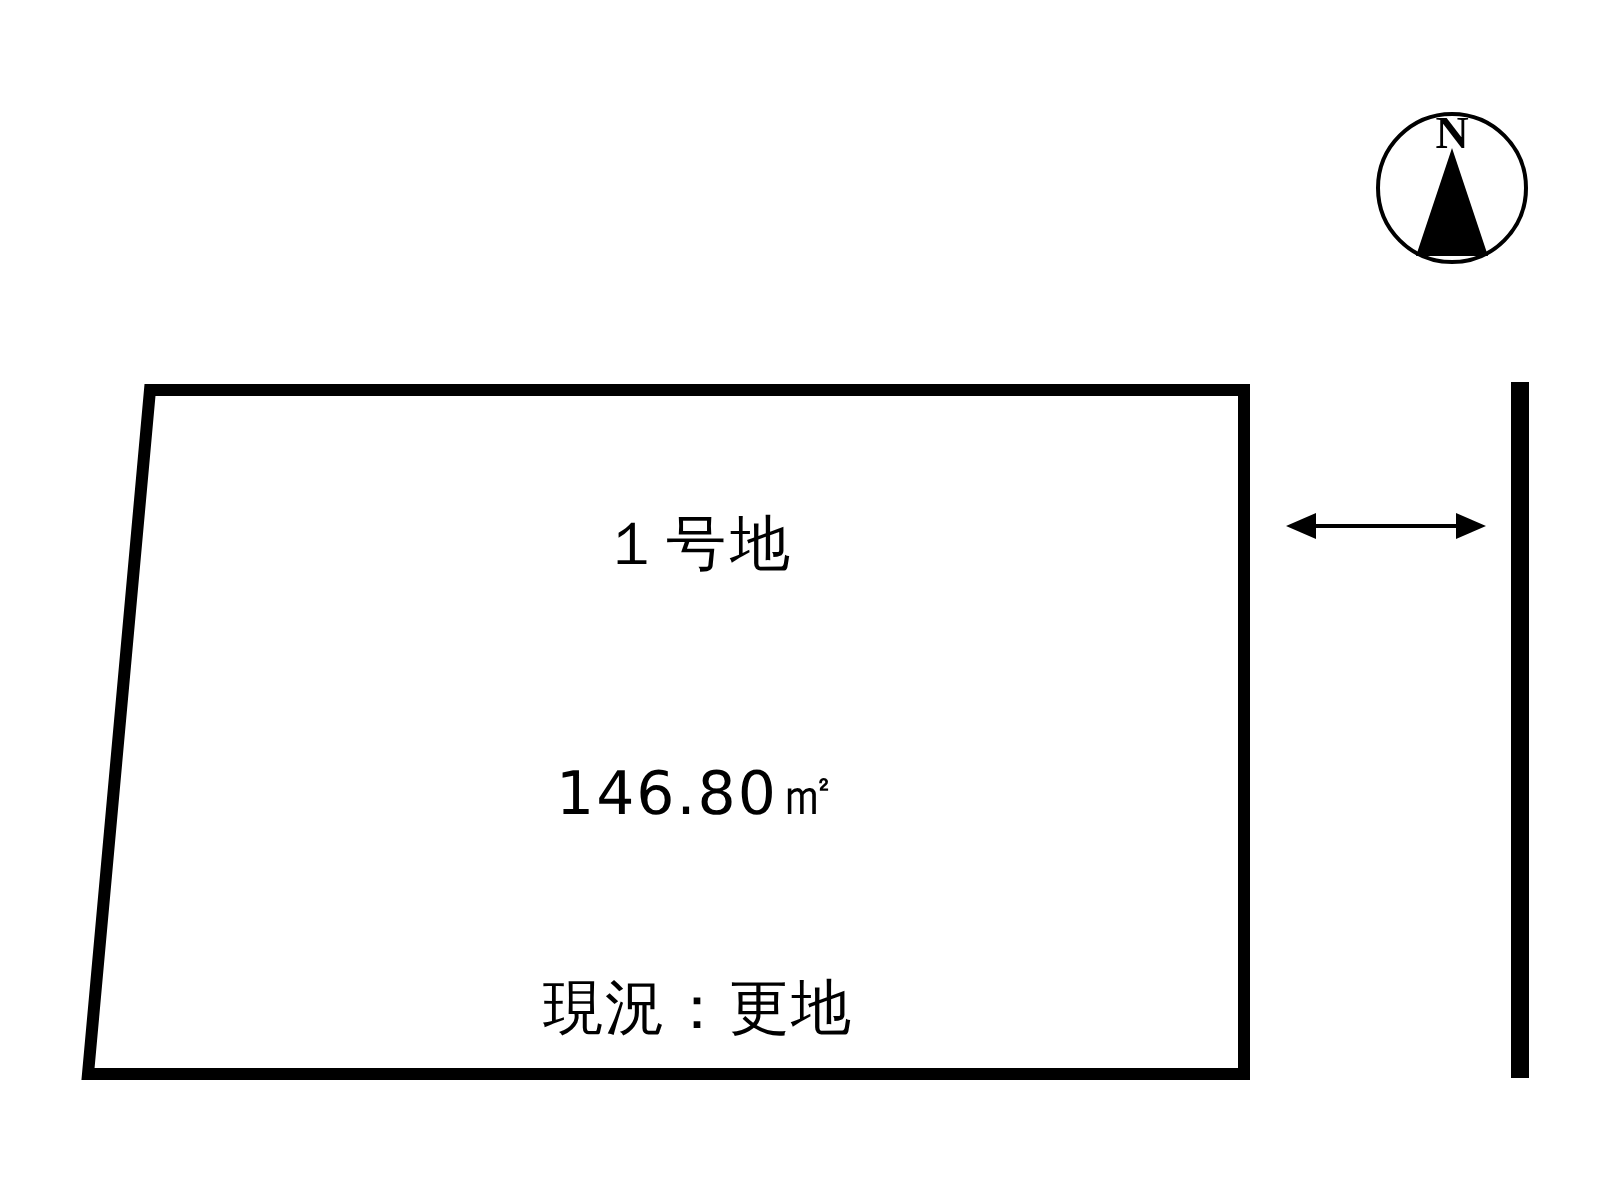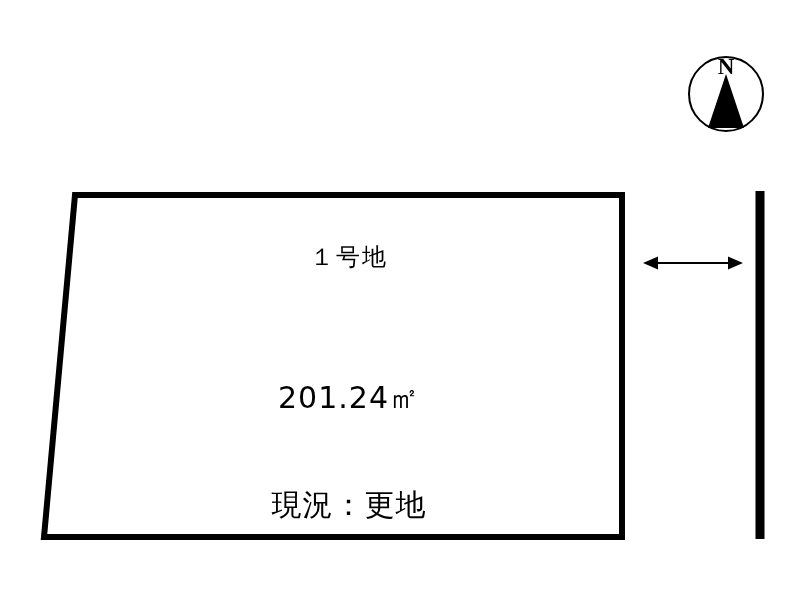--- a/index.html
+++ b/index.html
@@ -23,22 +23,22 @@
     position: absolute;
     left: 0; top: 0;
   }
   .txt {
     position: absolute;
     text-align: center;
     color: var(--ink);
     white-space: pre;
   }
   .lot-label {
-    left: 75px; top: 240px; width: 548px;
-    font-size: 24px; line-height: 34px;
+    left: 75px; top: 256px; width: 548px;
+    font-size: 30px; line-height: 34px;
     letter-spacing: 2px;
   }
   .area-group {
     left: 75px; top: 305px; width: 548px;
     font-size: 30px; line-height: 37px;
     letter-spacing: 1px;
   }
   .status-group {
     left: 75px; top: 410px; width: 548px;
     font-size: 30px; line-height: 38px;
@@ -75,21 +75,21 @@
     <g>
       <circle cx="726" cy="94" r="37" fill="none" stroke="#000000" stroke-width="2"></circle>
       <polygon points="726,74 708,128 744,128" fill="#000000"></polygon>
       <text x="726" y="74" text-anchor="middle" class="compass-n" fill="#000000">N</text>
     </g>
   </svg>
 
   <div class="txt lot-label">１号地</div>
 
   <div class="txt area-group">
-    <div>201.24㎡</div>
+    <div>146.80㎡</div>
   </div>
 
   <div class="txt status-group">
     <div>現況：更地</div>
     
   </div>
 
   <div class="txt road-label">
   </div>
 

